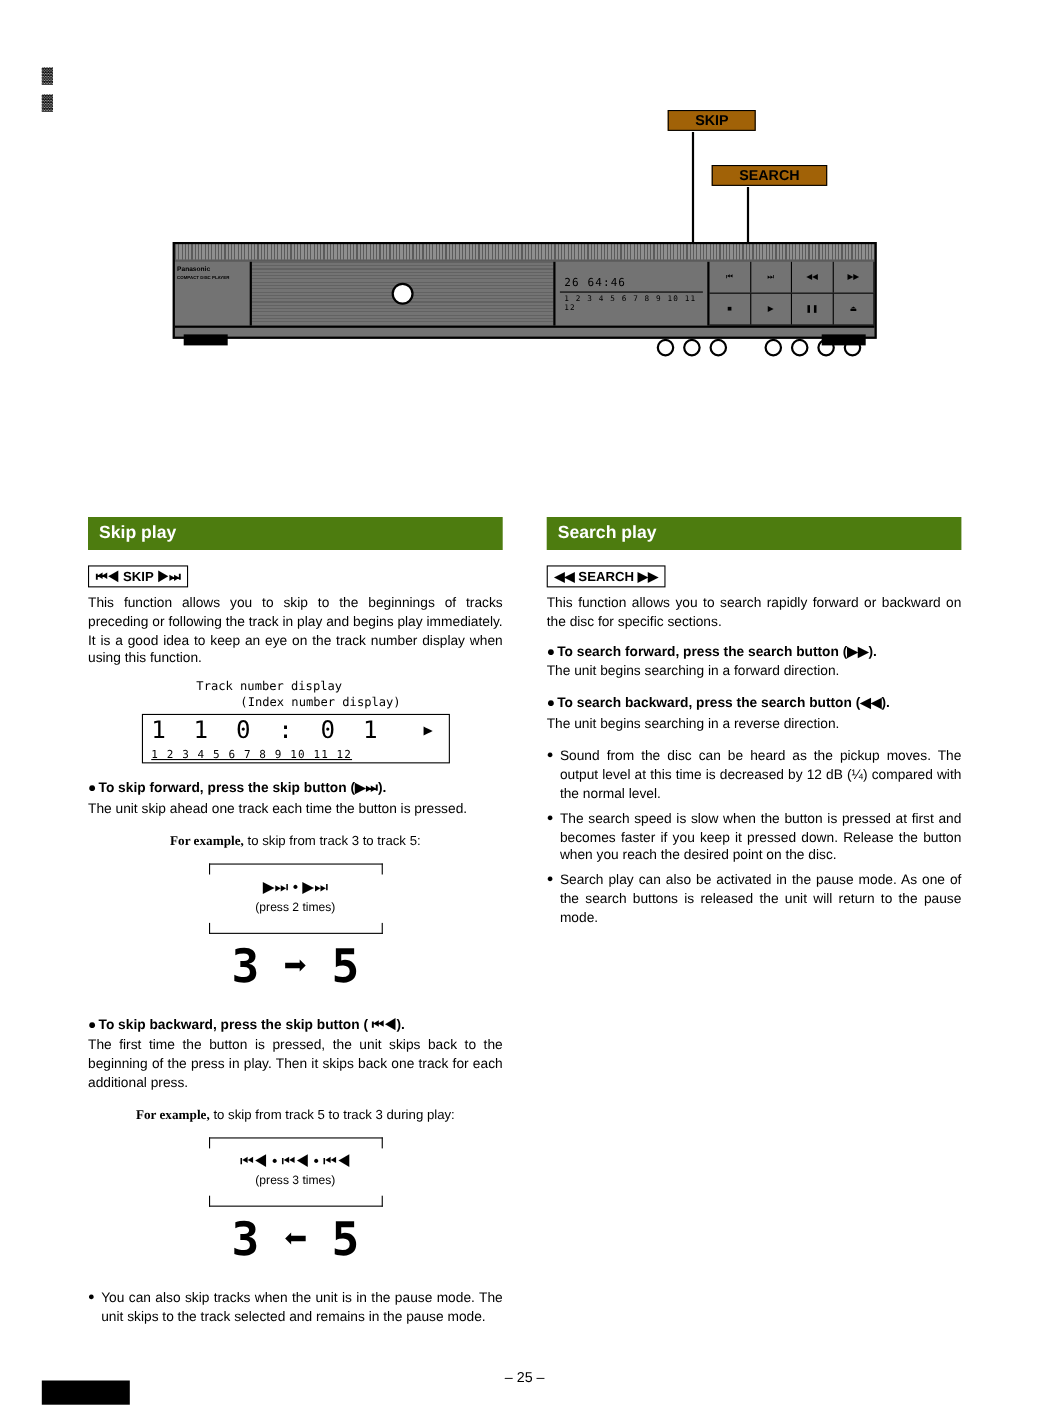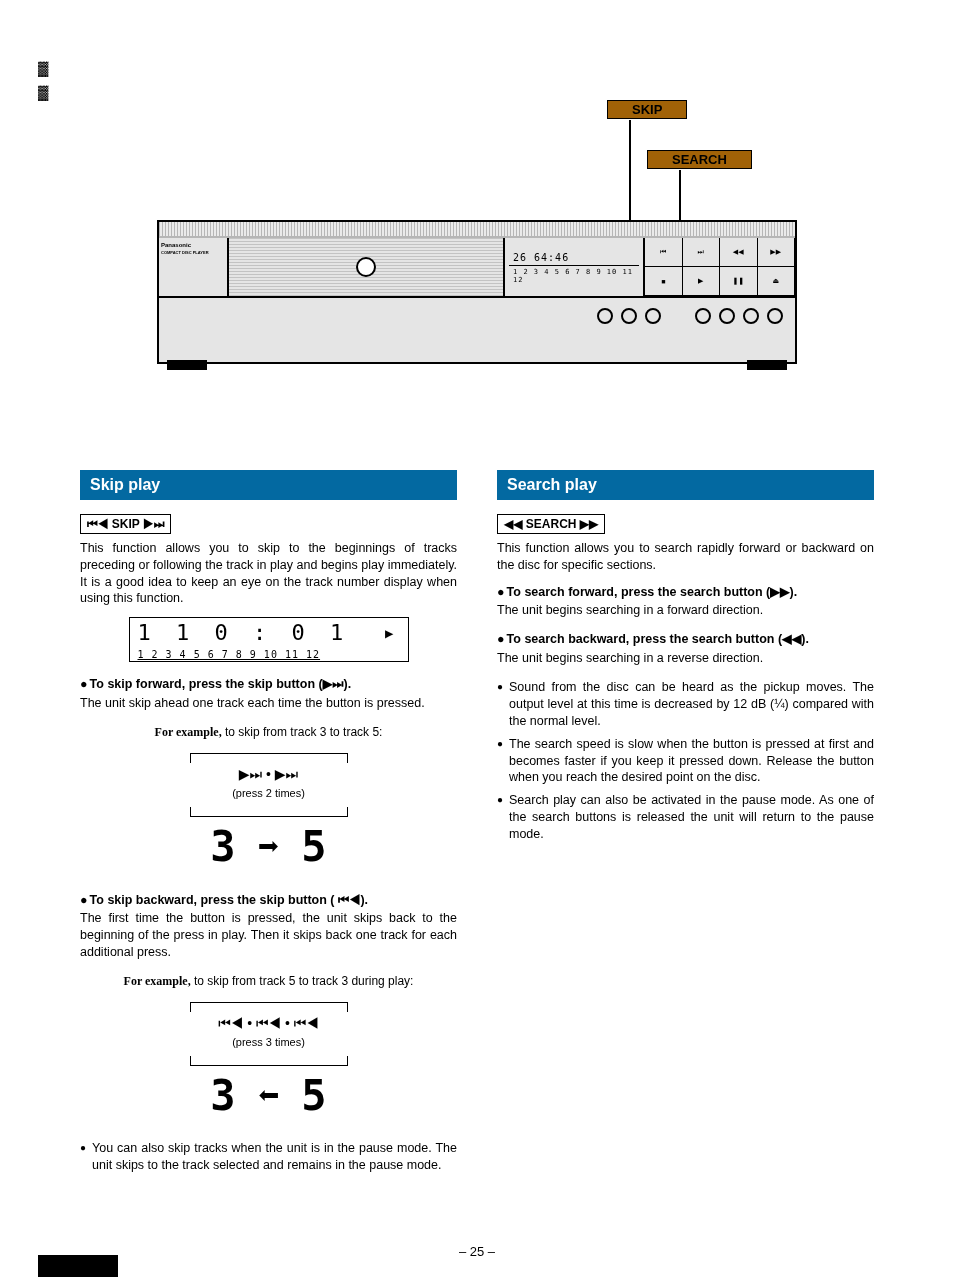--- a/index.html
+++ b/index.html
@@ -19,23 +19,23 @@
     border: 1.5px solid #000;
     padding: 1px 24px;
     font-size: 13px;
     font-weight: bold;
     background: #a16207;
   }
   .callout-line { position:absolute; background:#000; }
   .device {
     position: absolute;
     left: 80px; top: 120px;
-    width: 640px; height: 144px;
+    width: 640px; height: 88px;
     border: 2.5px solid #000;
-    background: #e5e5e5;
+    background: #737373;
   }
   .device .top-strip { height: 16px; border-bottom:2px solid #000; background:repeating-linear-gradient(90deg,#000,#000 1px,#fff 1px,#fff 3px); opacity:0.2; }
   .device .mid { height: 60px; border-bottom:2px solid #000; display:flex; }
   .device .brand { width:70px; border-right:2px solid #000; font-size:6px; padding:4px 2px; font-weight:bold; }
   .device .tray { flex:1; border-right:2px solid #000; background:
     repeating-linear-gradient(0deg, rgba(0,0,0,0.15), rgba(0,0,0,0.15) 1px, transparent 1px, transparent 3px);
     display:flex; align-items:center; justify-content:center;
   }
   .device .tray .disc { width:20px; height:20px; border:2px solid #000; border-radius:50%; background:#fff; }
   .device .lcd { width:140px; border-right:2px solid #000; padding:4px; font-family:monospace; font-size:10px; display:flex; flex-direction:column; justify-content:center; gap:2px; }
@@ -44,21 +44,21 @@
   .device .btns { width:150px; display:flex; flex-direction:column; }
   .device .btns .skiprow, .device .btns .searchrow { flex:1; display:flex; border-bottom:1px solid #000; }
   .device .btns .cell { flex:1; border-right:1px solid #000; display:flex; align-items:center; justify-content:center; font-size:7px; }
   .device .bottom { height:36px; display:flex; align-items:center; justify-content:flex-end; padding:0 12px; gap:8px; }
   .device .knob { width:16px; height:16px; border:2px solid #000; border-radius:50%; }
   .device .foot { position:absolute; bottom:-8px; width:40px; height:10px; background:#000; }
 
   .columns { display:flex; gap:40px; margin-top:130px; padding:0 40px; }
   .col { flex:1; font-size:12.5px; line-height:1.35; }
   .section-head {
-    background:#0369a1; color:#fff; font-weight:bold;
+    background:#4d7c0f; color:#fff; font-weight:bold;
     padding:4px 10px; font-size:16px; margin-bottom:14px;
   }
   .btn-label {
     border:1.5px solid #000; display:inline-block;
     padding:1px 6px; font-size:12px; font-weight:bold;
     margin-bottom:6px;
   }
   .para { text-align:justify; margin-bottom:10px; }
   .bold-lead { font-weight:bold; margin-bottom:2px; }
   .bold-lead::before { content:"●"; margin-right:2px; }
@@ -151,20 +151,24 @@
 </div>
 
 <div class="columns">
 
   <div class="col">
     <div class="section-head">Skip play</div>
     <div class="btn-label">⏮◀ SKIP ▶⏭</div>
     <p class="para">This function allows you to skip to the beginnings of tracks preceding or following the track in play and begins play immediately. It is a good idea to keep an eye on the track number display when using this function.</p>
 
     <div class="display-box">
+      <div class="labels">
+        <span class="l1">Track number display</span>
+        <span class="l2">(Index number display)</span>
+      </div>
       <div class="frame">
         <div class="r1">
           <span>1   1    0 : 0 1</span>
           <span class="play">▶</span>
         </div>
         <div class="r2">1 2 3 4 5 6 7 8 9 10 11 12</div>
       </div>
     </div>
 
     <div class="bold-lead">To skip forward, press the skip button (▶⏭).</div>

